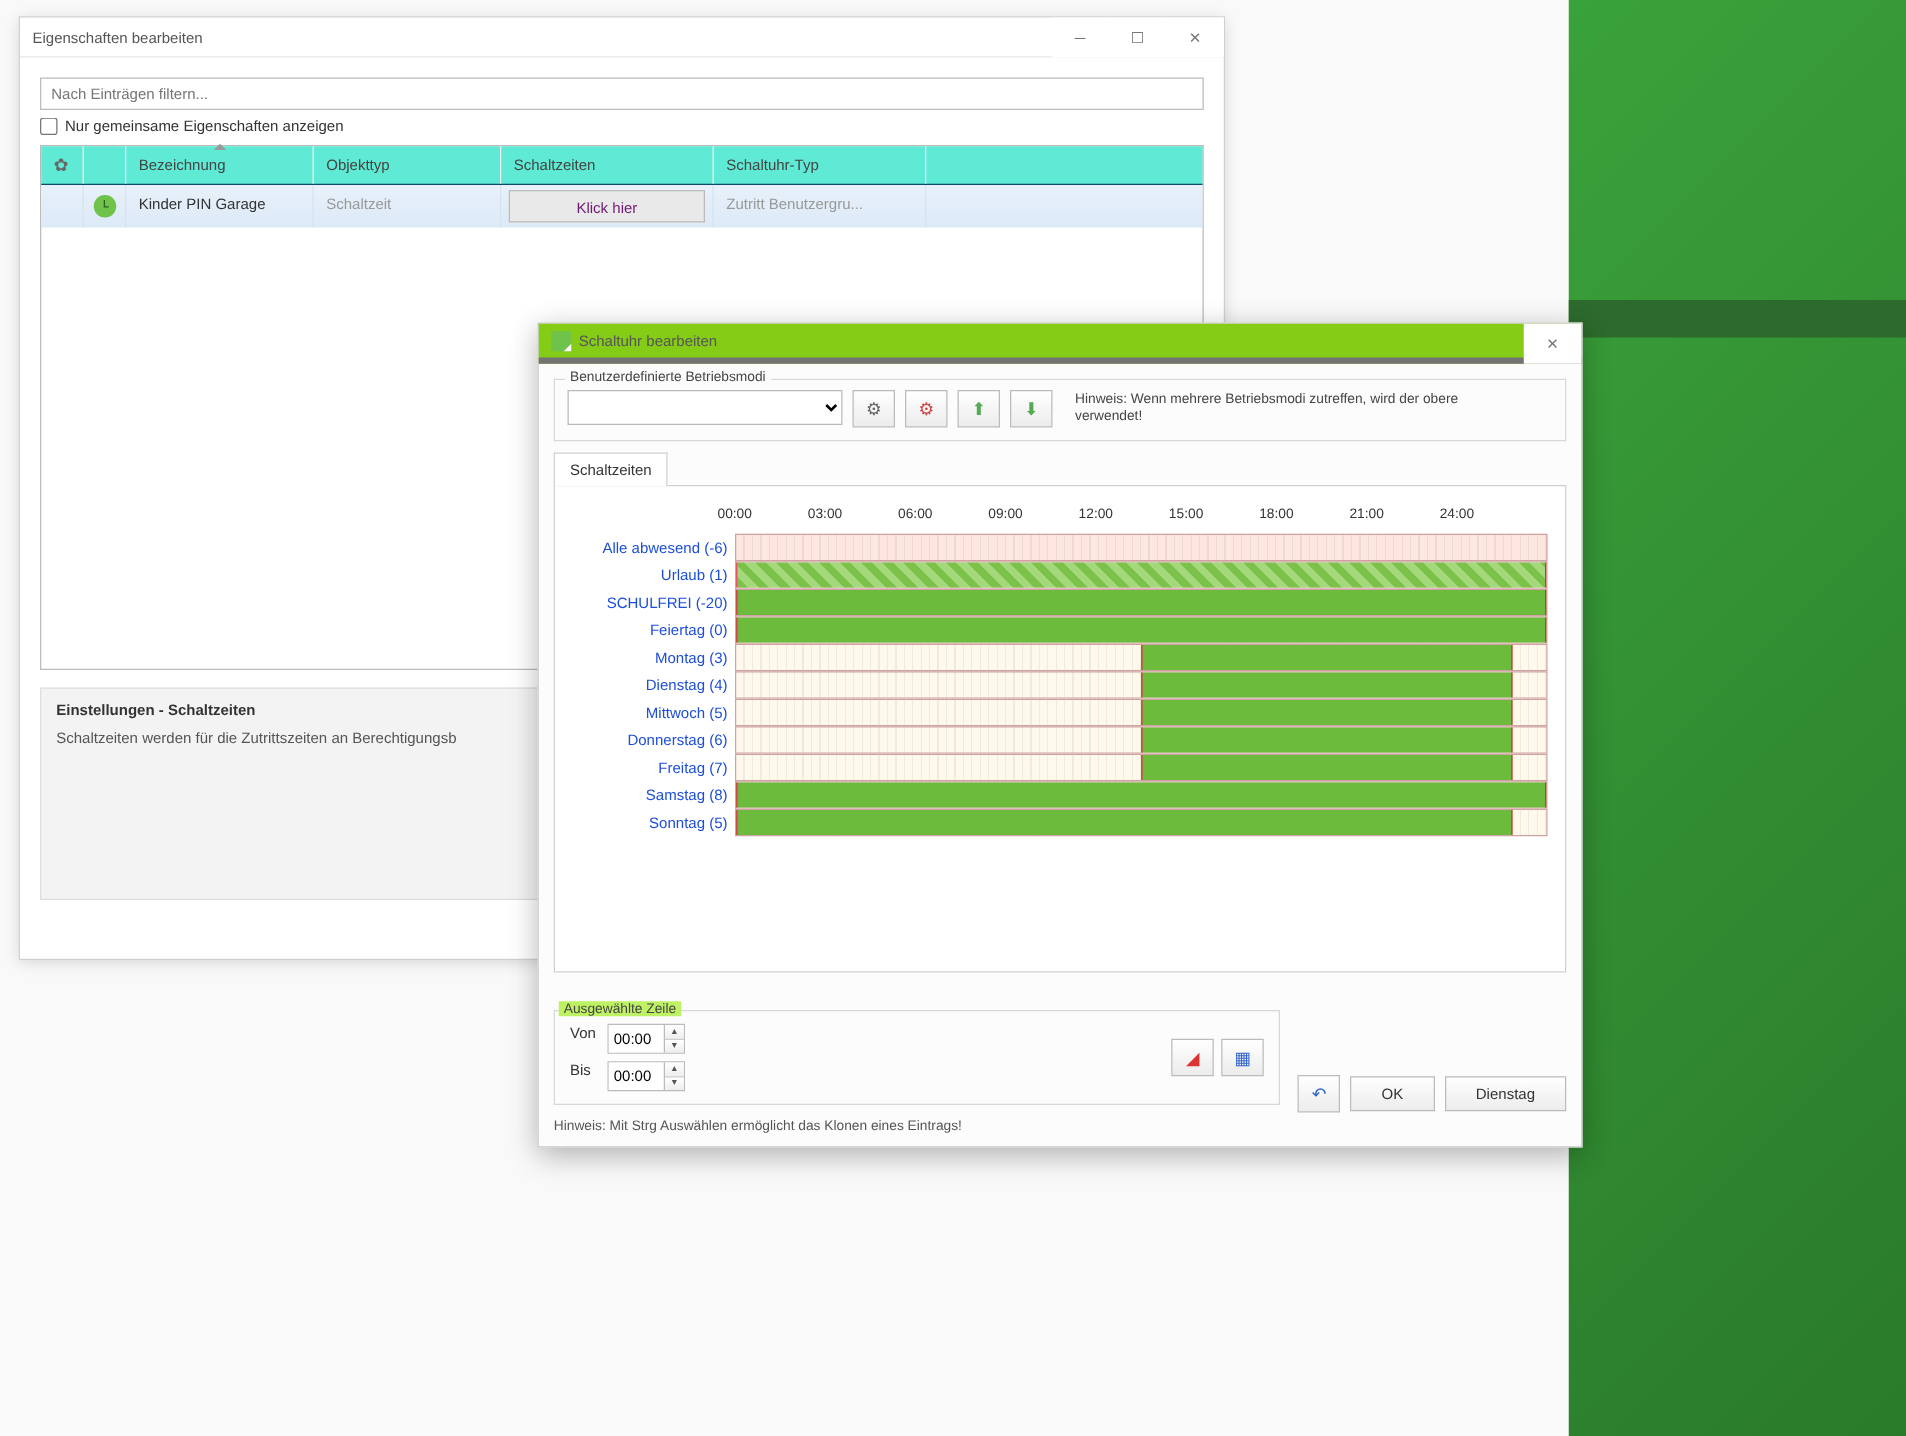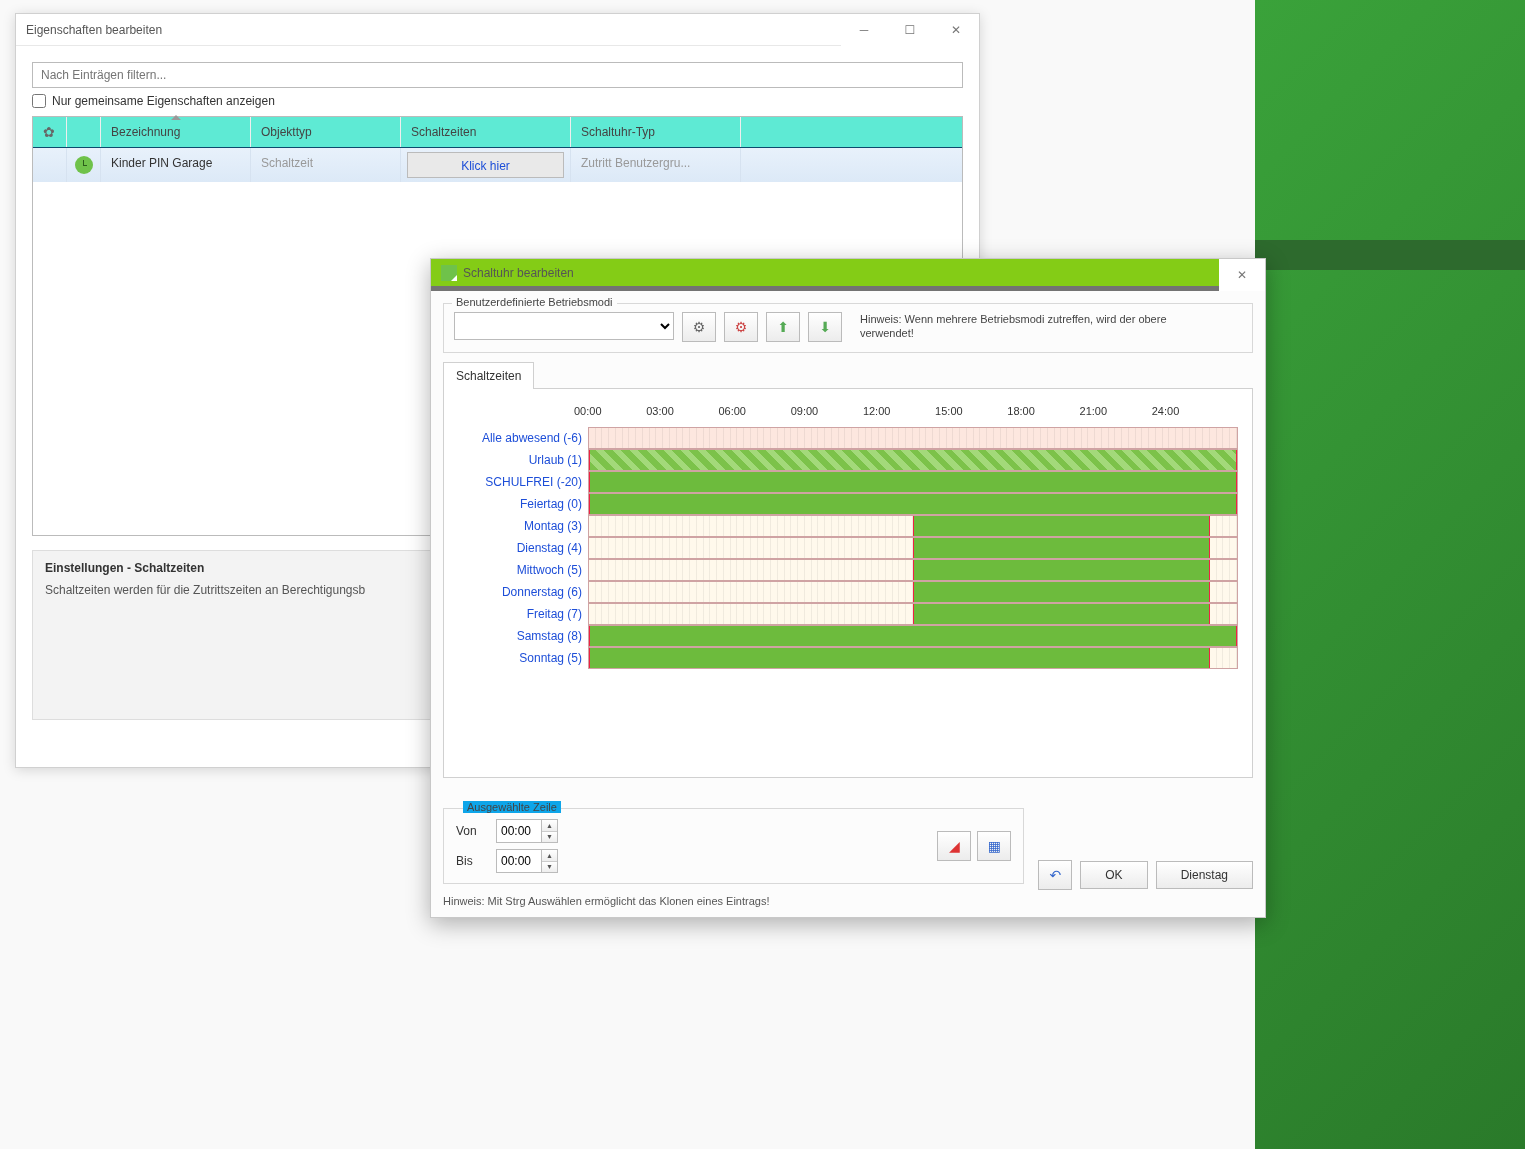--- a/index.html
+++ b/index.html
@@ -25,21 +25,21 @@
 .col-a{width:150px}
 .col-b{width:150px}
 .col-c{width:170px}
 .col-d{width:170px}
 .tbl-row{display:flex;height:34px;align-items:stretch;background:linear-gradient(#e8f1fb,#dce9f7)}
 .tbl-row .td{padding:8px 10px;border-right:1px solid #d6e2f0;font-size:12px;white-space:nowrap;overflow:hidden;text-overflow:ellipsis}
 .row-icon{width:18px;height:18px;border-radius:50%;background:#6fc24a;margin:8px auto;position:relative}
 .row-icon::before{content:"";position:absolute;top:4px;left:8px;width:1px;height:5px;background:#2b5d1b}
 .row-icon::after{content:"";position:absolute;top:9px;left:8px;width:4px;height:1px;background:#2b5d1b}
 .td.muted{color:#999}
-.td .btn-cell{display:block;margin:-4px -4px;height:26px;line-height:26px;text-align:center;background:#e9e9e9;border:1px solid #bbb;color:#1d4ed8}
+.td .btn-cell{display:block;margin:-4px -4px;height:26px;line-height:26px;text-align:center;background:#e9e9e9;border:1px solid #bbb;color:#701a75}
 .desc{margin:14px 16px;background:#f3f3f3;border:1px solid #ddd;padding:10px 12px;height:170px}
 .desc h4{font-size:12px;font-weight:bold;margin-bottom:8px}
 .desc p{color:#555;font-size:12px}
 .gear-icon{width:13px;height:13px;position:relative}
 .gear-icon::before{content:"✿";font-size:14px;color:#666;line-height:13px}
 
 
 .dlg-child{position:absolute;left:430px;top:258px;width:836px;height:660px;background:#fcfcfc;border:1px solid #c8c8c8;box-shadow:0 6px 22px rgba(0,0,0,.3)}
 .dlg-child .title-bar{background:#84cc16;border-bottom:5px solid #737373}
 .app-icon{width:16px;height:16px;background:#6fc24a;margin-right:6px;position:relative}
@@ -66,22 +66,22 @@
 .rows::before{content:"";position:absolute;inset:0;pointer-events:none;background:repeating-linear-gradient(to right,transparent 0,transparent calc(100%/8 - 1px),#d8d8d8 calc(100%/8 - 1px),#d8d8d8 calc(100%/8))}
 .bar-row{height:22px;position:relative;border:1px solid #cfa3a3;background:#fff9ec}
 .bar-row+.bar-row{margin-top:0}
 .bar-row .seg{position:absolute;top:0;bottom:0;background:#6dbb3d;border-left:1px solid #e24;border-right:1px solid #e24}
 .bar-row.pink{background:#fde7df}
 .bar-row.hatch .seg{background:repeating-linear-gradient(45deg,#7cc24a 0,#7cc24a 6px,#a3d97a 6px,#a3d97a 12px),repeating-linear-gradient(-45deg,rgba(255,255,255,.3) 0,rgba(255,255,255,.3) 6px,transparent 6px,transparent 12px);background-blend-mode:normal}
 .bar-row .ticks{position:absolute;inset:0;background:repeating-linear-gradient(to right,transparent 0 calc(100%/96 - 1px),rgba(0,0,0,.06) calc(100%/96 - 1px) calc(100%/96));pointer-events:none}
 
 .btm{position:absolute;left:0;right:0;bottom:0;padding:6px 12px 10px 12px}
 .grp2{border:1px solid #d8d8d8;padding:10px 12px 10px 12px;position:relative;display:flex;align-items:center;gap:14px;margin-bottom:6px}
-.grp2 .lg{position:absolute;top:-8px;left:19px;background:#0ea5e9;padding:0 4px;font-size:11px;color:#444}
-.tm{display:flex;align-items:center;gap:10px}
+.grp2 .lg{position:absolute;top:-8px;left:3px;background:#bef264;padding:0 4px;font-size:11px;color:#444}
+.tm{display:flex;align-items:flex-start;}
 .tm label{width:30px;font-size:12px;color:#333}
 .spin{display:flex;border:1px solid #bbb;height:24px}
 .spin input{width:44px;border:none;padding:0 4px;font-size:12px}
 .spin .ar{width:16px;display:flex;flex-direction:column;border-left:1px solid #bbb}
 .spin .ar span{flex:1;display:flex;align-items:center;justify-content:center;font-size:7px;color:#555;background:linear-gradient(#fff,#eee)}
 .spin .ar span+span{border-top:1px solid #ccc}
 .grp2 .rbtns{margin-left:auto;display:flex;gap:6px}
 .grp2 .iconbtn{width:34px;height:30px}
 .dlg-btns{display:flex;gap:8px;align-items:center;justify-content:flex-end}
 .dlg-btns .iconbtn{width:34px;height:30px}

